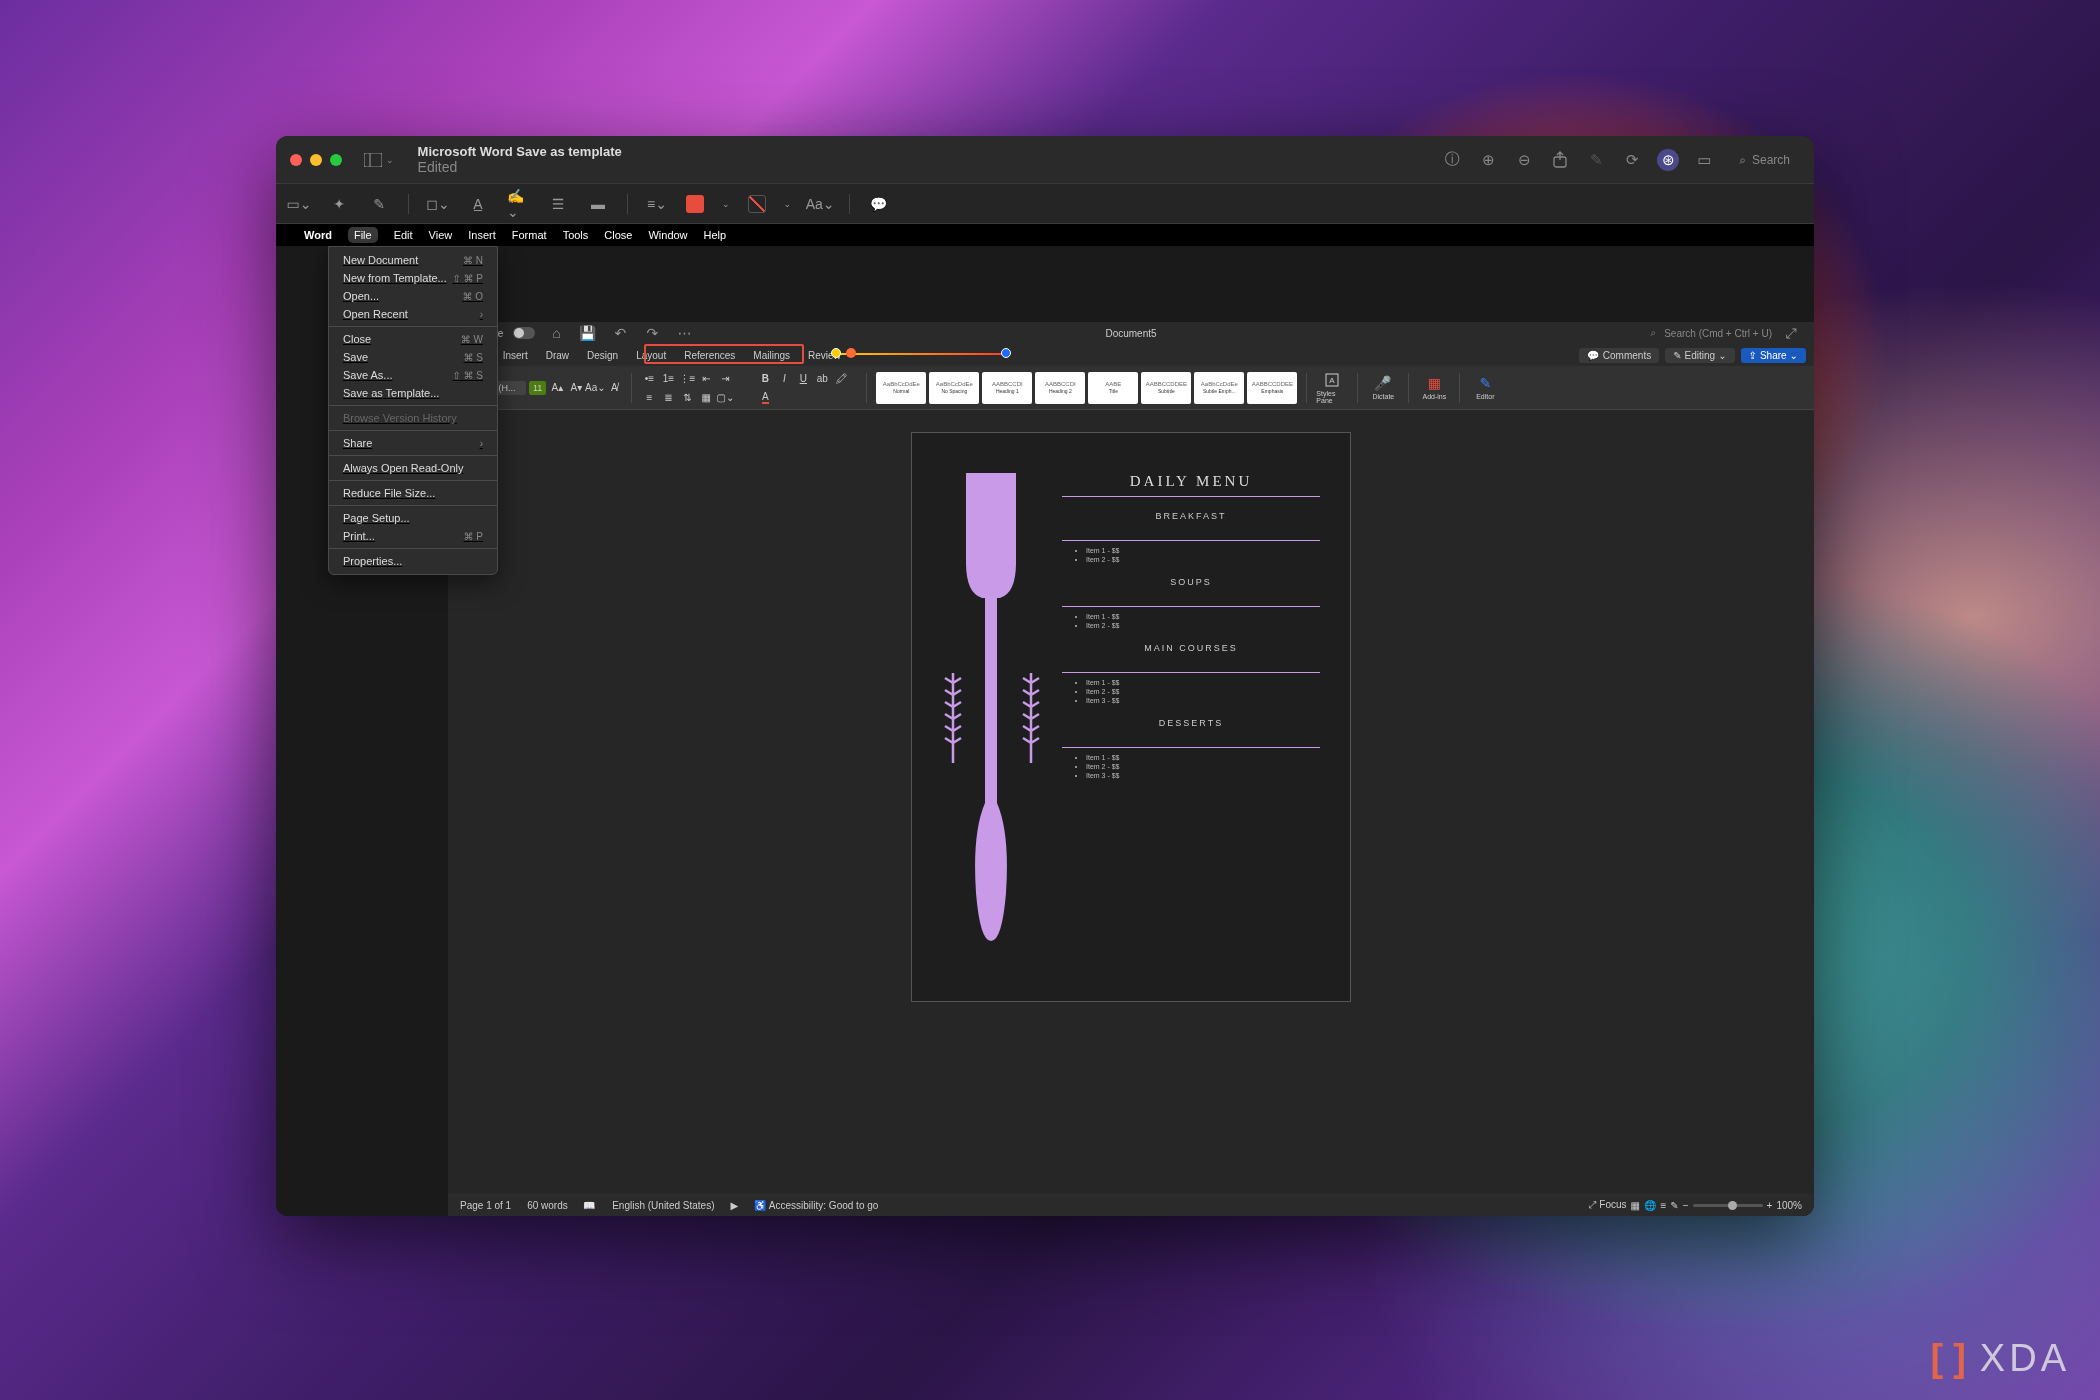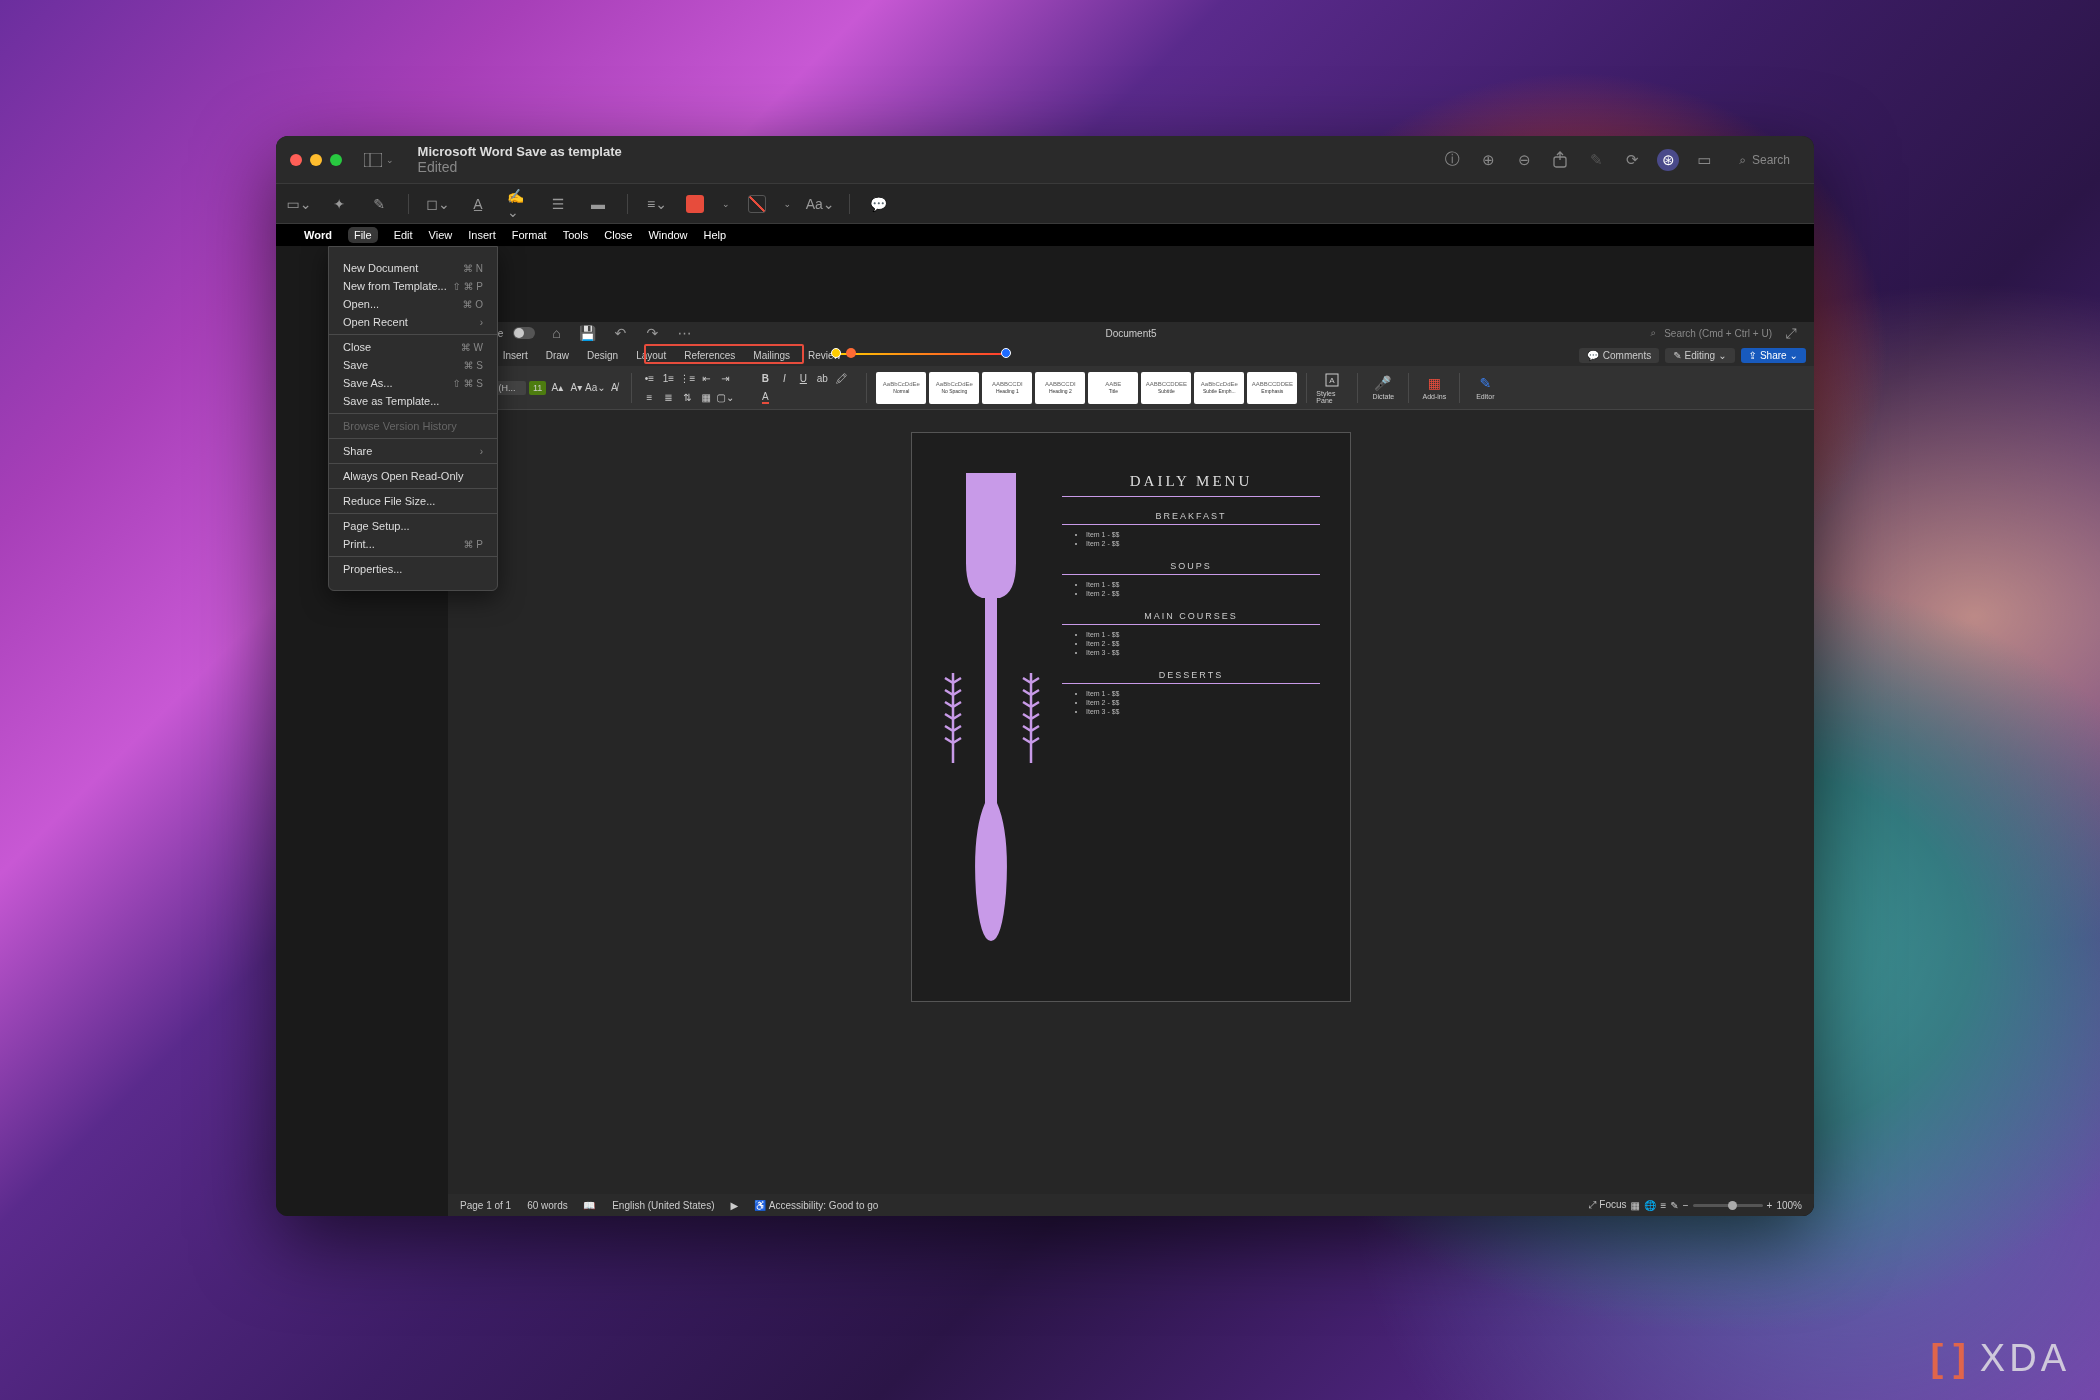--- a/index.html
+++ b/index.html
@@ -107,24 +107,25 @@
 .mac-menubar .menu-item.bold { font-weight: 700; }
 
 
 .file-menu {
   position: absolute;
   left: 52px; top: 22px;
   width: 170px;
   background: #2d2d2d;
   border: 1px solid #4a4a4a;
   border-radius: 0 0 6px 6px;
-  padding: 12px 0;
+  padding: 4px 0;
   font-size: 11px;
   z-index: 100;
   box-shadow: 0 8px 24px rgba(0,0,0,0.5);
+  text-decoration: underline;
 }
 .file-menu-item {
   padding: 3px 14px;
   color: #ddd;
   display: flex;
   justify-content: space-between;
   align-items: center;
   cursor: pointer;
 }
 .file-menu-item.disabled { color: #666; cursor: default; }
@@ -226,21 +227,21 @@
   width: 22px; height: 90px;
   top: 240px;
 }
 .doc-wheat-left { left: 30px; }
 .doc-wheat-right { left: 108px; }
 .doc-content {
   position: absolute;
   left: 150px; top: 40px; right: 30px;
 }
 .doc-title { text-align: center; font-family: Georgia, serif; letter-spacing: 3px; font-size: 15px; color: #ddd; padding-bottom: 6px; border-bottom: 1px solid #c89ae8; }
-.doc-section { text-align: center; font-size: 9px; letter-spacing: 2px; color: #ccc; margin-top: 14px; border-bottom: 1px solid #c89ae8; padding-bottom: 3px; }
+.doc-section { text-align: center; font-size: 9px; letter-spacing: 2px; color: #ccc; margin-top: 14px; border-bottom: 1px solid #c89ae8; padding-bottom: 19px; }
 .doc-items { margin: 6px 0 0 24px; font-size: 7px; color: #bbb; }
 .doc-items li { margin: 2px 0; list-style: disc; }
 
 
 .word-statusbar {
   position: absolute;
   left: 172px; bottom: 0;
   width: calc(100% - 172px);
   height: 22px;
   background: #2a2a2a;

